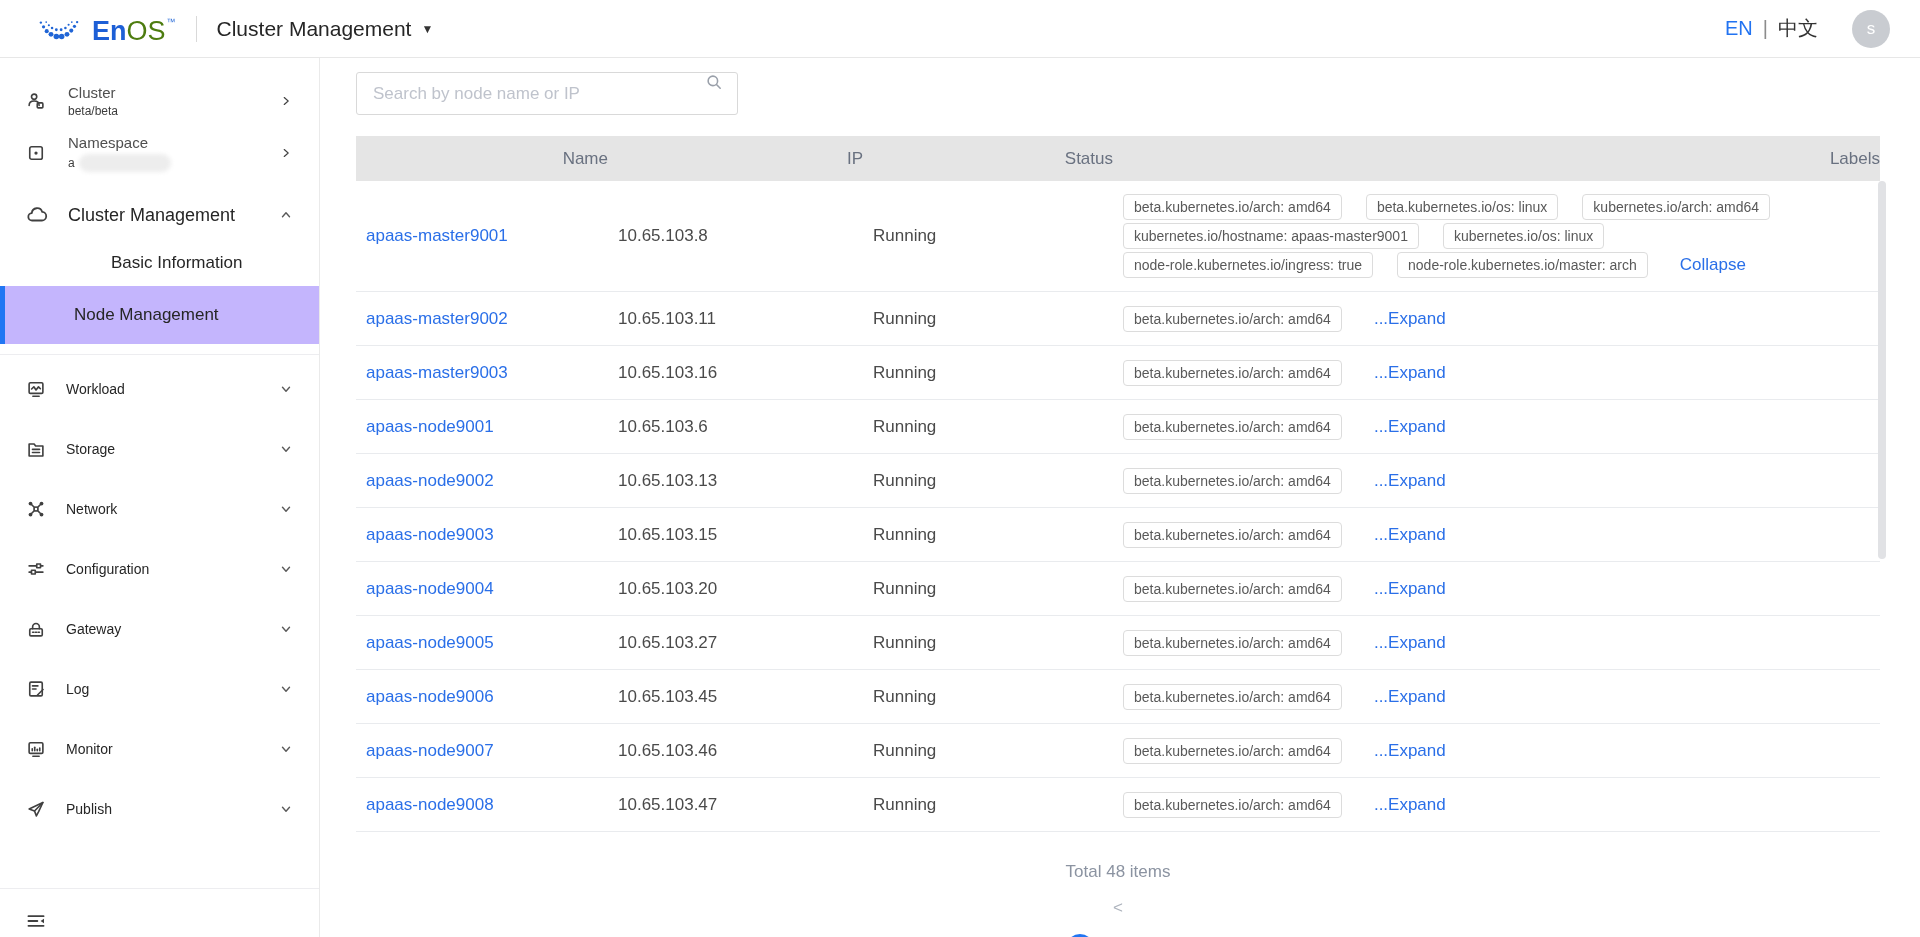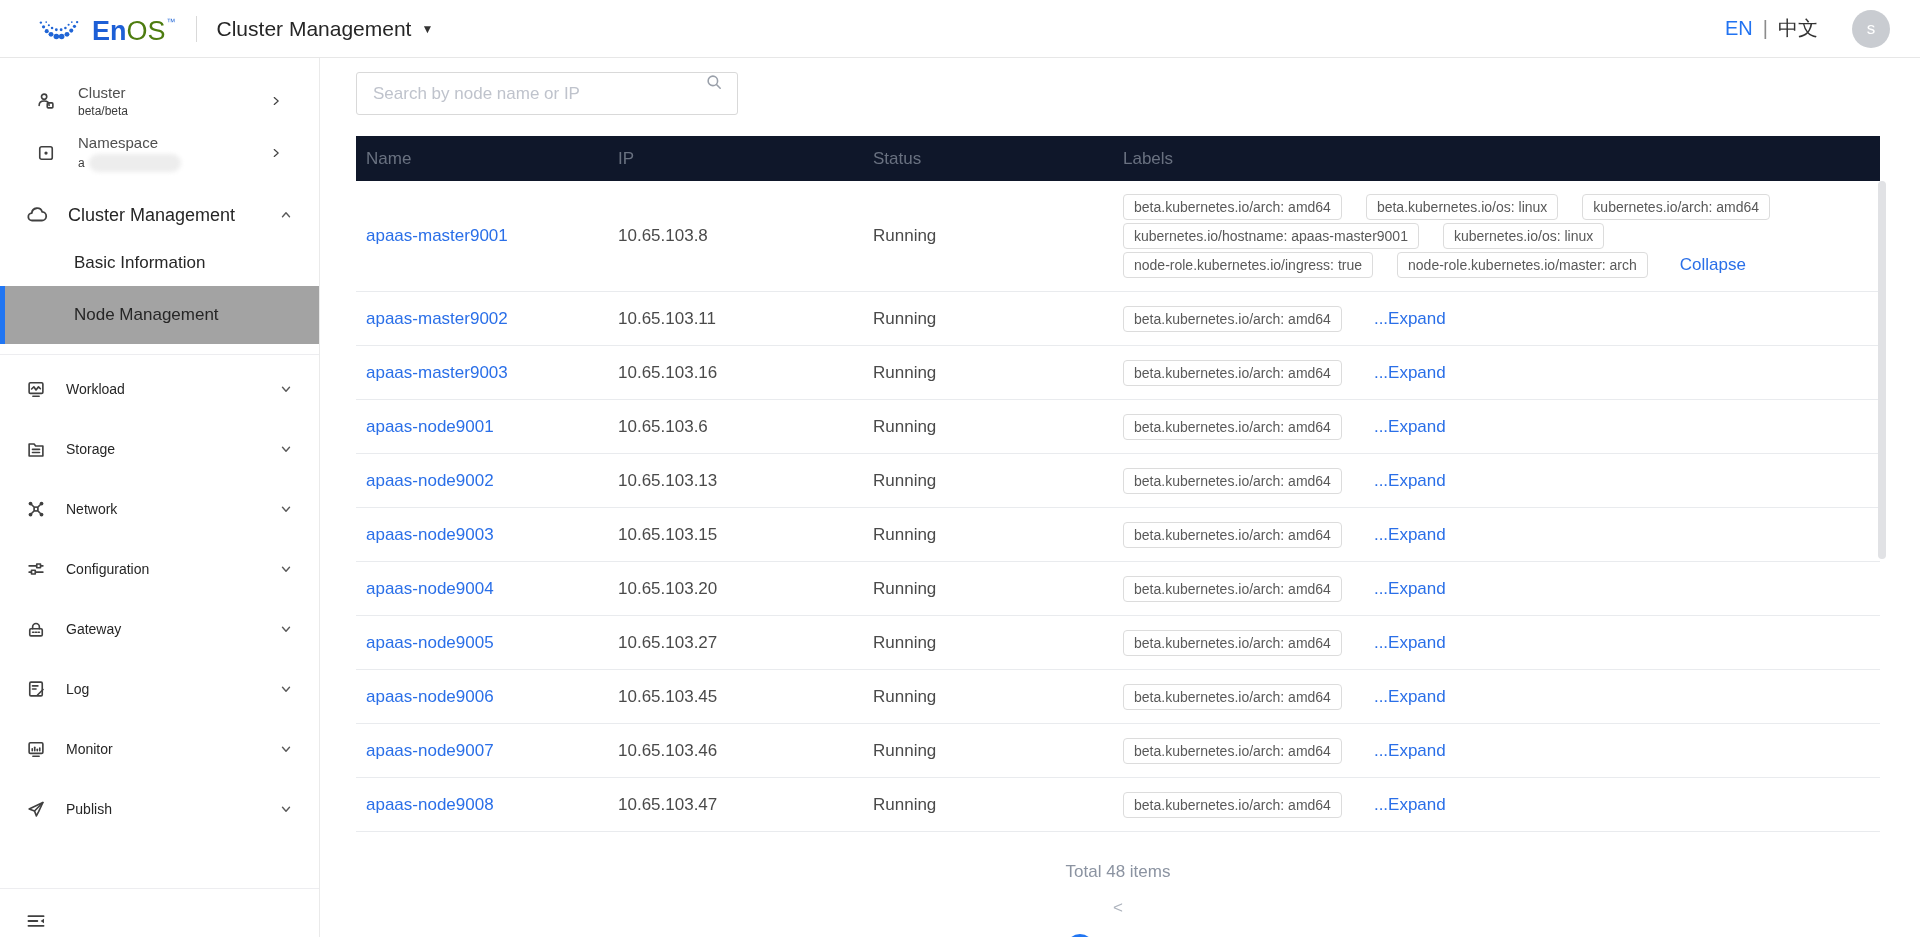--- a/index.html
+++ b/index.html
@@ -30,53 +30,53 @@
   .avatar { width:38px; height:38px; border-radius:50%; background:#c9ccd1; color:#fff;
             display:flex; align-items:center; justify-content:center; font-size:17px; cursor:pointer; }
 
   
   .app { display:flex; height:879px; position:relative; }
   .under-strip { position:absolute; left:320px; right:0; top:0; height:10px; background:#f1f2f5; }
 
   
   .sidebar { width:320px; min-width:320px; background:#fff; border-right:1px solid #eaeaea;
              padding-top:18px; display:flex; flex-direction:column; }
-  .ctx-item { display:flex; align-items:center; padding:8px 36px; cursor:pointer; }
+  .ctx-item { display:flex; align-items:center; padding:8px 26px; cursor:pointer; }
   .ctx-icon { margin-right:22px; }
   .ctx-text { display:flex; flex-direction:column; gap:3px; }
   .ctx-label { font-size:15px; color:#4f4f4f; }
   .ctx-value { font-size:12px; color:#3c3c3c; display:flex; align-items:center; }
   .redact { display:inline-block; width:92px; height:18px; margin-left:4px; border-radius:9px;
             background:#ededed; filter:blur(2px); }
   .chev-right { margin-left:auto; }
   .group-header { display:flex; align-items:center; padding:0 26px; height:50px; margin-top:10px;
                   font-size:18px; color:#262626; cursor:pointer; }
   .group-header .g-icon { margin-right:20px; }
   .group-header .chev { margin-left:auto; }
-  .sub-item { height:46px; display:flex; align-items:center; padding-left:74px;
+  .sub-item { height:46px; display:flex; align-items:center; padding-left:111px;
               font-size:17px; color:#262626; cursor:pointer; }
-  .sub-item.active { height:58px; background:#a3a3a3; border-left:5px solid #2176f3; padding-left:69px; }
+  .sub-item.active { height:58px; background:#c4b5fd; border-left:5px solid #2176f3; padding-left:69px; }
   .sb-divider { height:1px; background:#ededf0; margin:10px 0 4px 0; }
   .menu-item { display:flex; align-items:center; height:60px; padding:0 26px;
                font-size:14px; color:#262626; cursor:pointer; }
   .menu-item .m-icon { margin-right:20px; }
   .menu-item .chev { margin-left:auto; }
   .sb-bottom { margin-top:auto; border-top:1px solid #ededf0; padding:20px 0 0 24px; }
   .collapse-btn { width:28px; height:24px; cursor:pointer; background:none; border:none; padding:0; }
 
   
   .content { flex:1; padding:14px 40px 0 36px; position:relative; background:#fff; }
   .search-box { width:382px; height:43px; border:1px solid #d9d9d9; border-radius:3px;
                 display:flex; padding:0 14px; background:#fff; }
   .search-box input { border:none; outline:none; flex:1; font-size:17px; color:#333; background:transparent; }
   .search-box input::placeholder { color:#bfc3cc; }
 
   .table { margin-top:21px; }
   .thead, .trow { display:grid; grid-template-columns:252px 255px 250px 1fr; }
-  .thead { background:#0f172a; height:45px; align-items:center; font-size:17px; color:#697180; }
+  .thead { background:#e5e5e5; height:45px; align-items:center; font-size:17px; color:#697180;text-align:right; }
   .th, .td { padding-left:10px; }
   .trow { align-items:center; border-bottom:1px solid #e9ebee; min-height:54px; font-size:17px; color:#4a4a4a; }
   .node-link { color:#2a6fe8; text-decoration:none; cursor:pointer; }
   .td.labels { padding:10px 0 10px 2px; }
   .chip-line { display:flex; align-items:center; gap:24px; margin:3px 0 3px 8px; flex-wrap:nowrap; }
   .chip { font-size:14px; color:#595959; border:1px solid #dcdcdc; border-radius:4px;
           padding:4px 10px; background:#fff; white-space:nowrap; }
   .xlink { color:#2a6fe8; font-size:17px; margin-left:8px; cursor:pointer; white-space:nowrap; }
 
   .pagination { display:flex; align-items:center; justify-content:flex-end; margin-top:30px;

